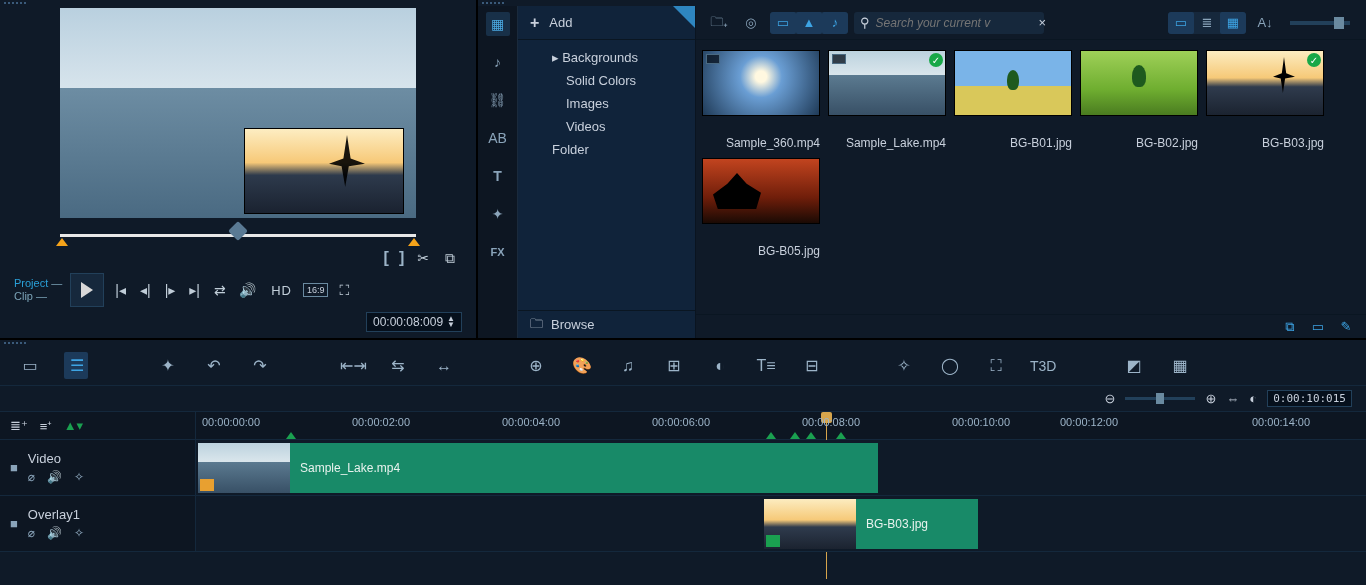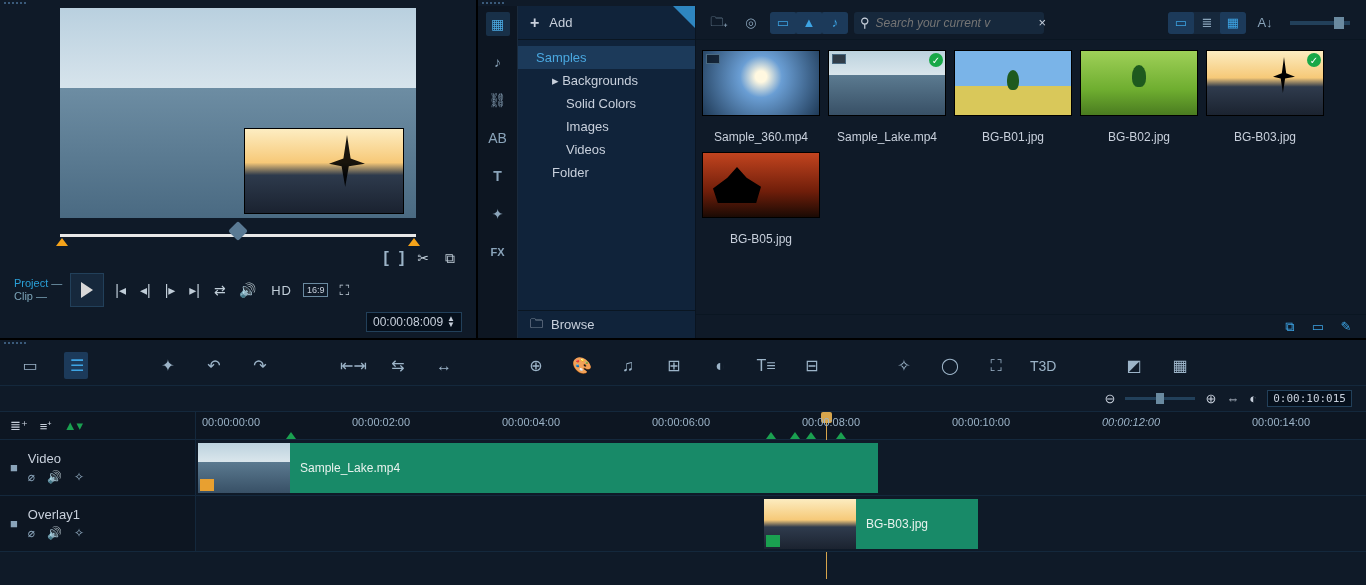--- a/index.html
+++ b/index.html
@@ -66,21 +66,21 @@
 .search-box input { flex:1; background:transparent; border:none; outline:none; color:#c8d0dc; font-style:italic; font-size:12px; }
 .sp { flex:1; }
 .slider { width:60px; height:4px; background:#22405a; position:relative; margin:0 6px; }
 .slider::after { content:""; position:absolute; right:6px; top:-4px; width:10px; height:12px; background:#6a8aa0; }
 
 .thumb-grid { flex:1; padding:10px 6px; display:flex; flex-wrap:wrap; gap:8px 8px; align-content:flex-start; overflow:auto; }
 .thumb { width:118px; }
 .thumb .pic { width:118px; height:66px; position:relative; border:1px solid #000; }
 .thumb .badge { position:absolute; left:3px; top:3px; width:14px; height:10px; background:#0a1420cc; border:1px solid #4a6a82; }
 .thumb .chk { position:absolute; right:2px; top:2px; width:14px; height:14px; background:#18a848; border-radius:50%; color:#fff; font-size:10px; display:flex; align-items:center; justify-content:center; }
-.thumb .cap { text-align:center; font-size:12px; padding-top:14px; white-space:nowrap; overflow:hidden; }
+.thumb .cap { text-align:right; font-size:12px; padding-top:20px; white-space:nowrap; overflow:hidden; }
 
 .lib-footer { height:24px; display:flex; justify-content:flex-end; align-items:center; gap:8px; padding:0 10px; border-top:1px solid #0a1622; }
 .lf-i { width:20px; height:16px; color:#3da4e4; display:flex; align-items:center; justify-content:center; }
 
 
 .t360 { background: radial-gradient(circle at 50% 40%, #fff8e0 0 8%, #6a9ed4 30%, #1f3a57 100%); }
 .tlake { background: linear-gradient(#bcd2de 0%, #dae6ec 38%, #5b7a90 38%, #385066 100%); }
 .t1 { background: linear-gradient(#7ab4e8 0 55%, #d9c85a 55% 100%); }
 .t1::after{content:"";position:absolute;left:50%;top:30%;width:12px;height:20px;background:#1e5a1e;border-radius:50% 50% 40% 40%;transform:translateX(-50%);}
 .t2 { background: linear-gradient(#9fd058 0%, #6fae30 60%, #4a7c20 100%); }
@@ -209,21 +209,20 @@
           <div class="ci fx">FX</div>
         </div>
 
         <div class="tree-col">
           <div class="add-row">
             <span style="font-size:16px;font-weight:bold">+</span>
             <span>Add</span>
             <div class="corner"></div>
           </div>
           <div class="tree">
-            <div class="tree-item sel">Samples</div>
             <div class="tree-item tree-child">▸ <span>Backgrounds</span></div>
             <div class="tree-item tree-sub">Solid Colors</div>
             <div class="tree-item tree-sub">Images</div>
             <div class="tree-item tree-sub">Videos</div>
             <div class="tree-item tree-child">Folder</div>
           </div>
           <div class="browse-row">
             <span>🗀</span>
             <span>Browse</span>
           </div>
@@ -352,21 +351,21 @@
         <span style="color:#1aa050">▲▾</span>
       </div>
       <div class="ruler" id="ruler">
         <div class="playhead" style="left:630px;"></div>
       <span class="tick" style="left: 6px;">00:00:00:00</span>
           <span class="tick" style="left: 156px;">00:00:02:00</span>
           <span class="tick" style="left: 306px; text-align: right;">00:00:04:00</span>
           <span class="tick" style="left: 456px;">00:00:06:00</span>
           <span class="tick" style="left: 606px;">00:00:08:00</span>
           <span class="tick" style="left: 756px;">00:00:10:00</span>
-          <span class="tick" style="left: 906px; font-style: italic;">00:00:12:00</span>
+          <span class="tick" style="left: 864px;">00:00:12:00</span>
           <span class="tick" style="left: 1056px;">00:00:14:00</span>
           <div class="mk" style="left: 90px;"></div>
           <div class="mk" style="left: 570px;"></div>
           <div class="mk" style="left: 594px;"></div>
           <div class="mk" style="left: 610px;"></div>
           <div class="mk" style="left: 640px;"></div>
         </div>
     </div>
 
     <div class="tracks">

